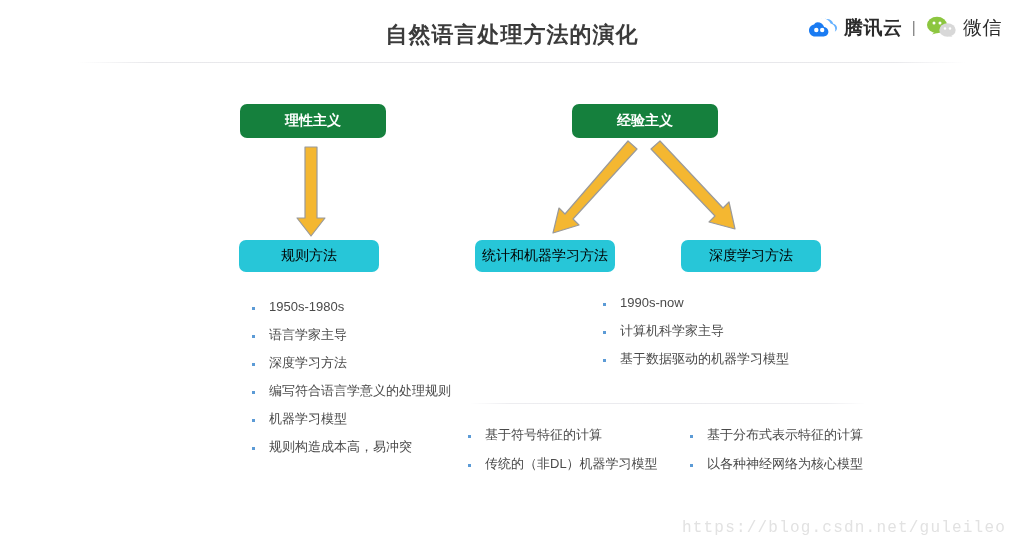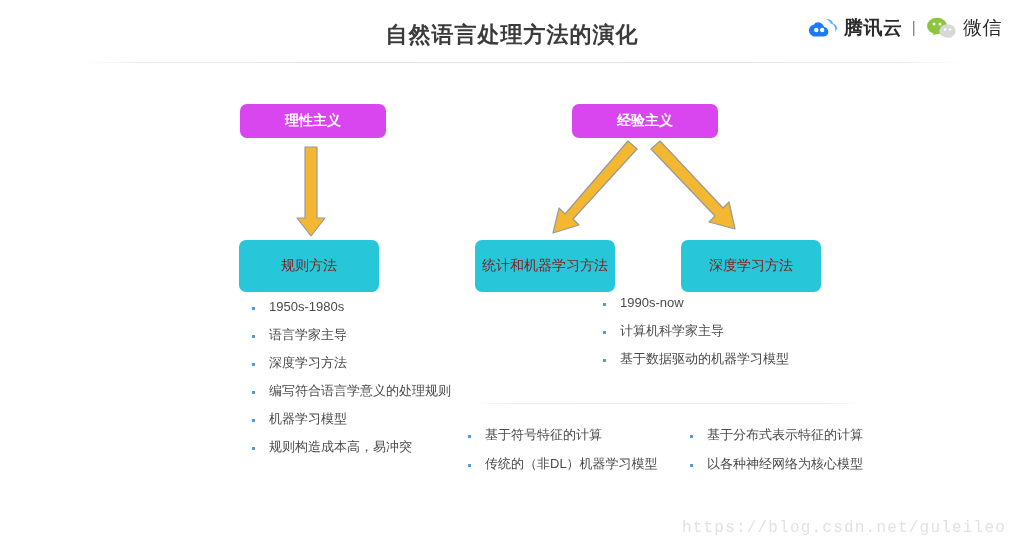--- a/index.html
+++ b/index.html
@@ -70,21 +70,20 @@
     color: #2b2b2b;
     letter-spacing: 0.5px;
   }
   .brand-sep {
     font-size: 17px;
     color: #8a8a8a;
     margin: 0 9px 0 9px;
   }
   .brand-wx {
     display: flex;
-    align-items: center;
   }
   .wx-icon {
     width: 32px;
     height: 24px;
     margin-right: 6px;
   }
   .brand-text-wx {
     font-size: 19px;
     color: #2b2b2b;
     letter-spacing: 0.5px;
@@ -94,29 +93,29 @@
   .node {
     position: absolute;
     display: flex;
     align-items: center;
     justify-content: center;
     border-radius: 7px;
     font-size: 14px;
     box-sizing: border-box;
   }
   .node-primary {
-    background: #d946ef;
+    background: #15803d;
     color: #ffffff;
     font-weight: bold;
     height: 34px;
   }
   .node-secondary {
     background: #27c6d8;
-    color: #7f1d1d;
-    height: 52px;
+    color: #000000;
+    height: 32px;
   }
 
   #node-rationalism { left: 240px; top: 104px; width: 146px; }
   #node-empiricism  { left: 572px; top: 104px; width: 146px; }
   #node-rule        { left: 239px; top: 240px; width: 140px; }
   #node-statml      { left: 475px; top: 240px; width: 140px; }
   #node-dl          { left: 681px; top: 240px; width: 140px; }
 
   
   .arrow-layer {

